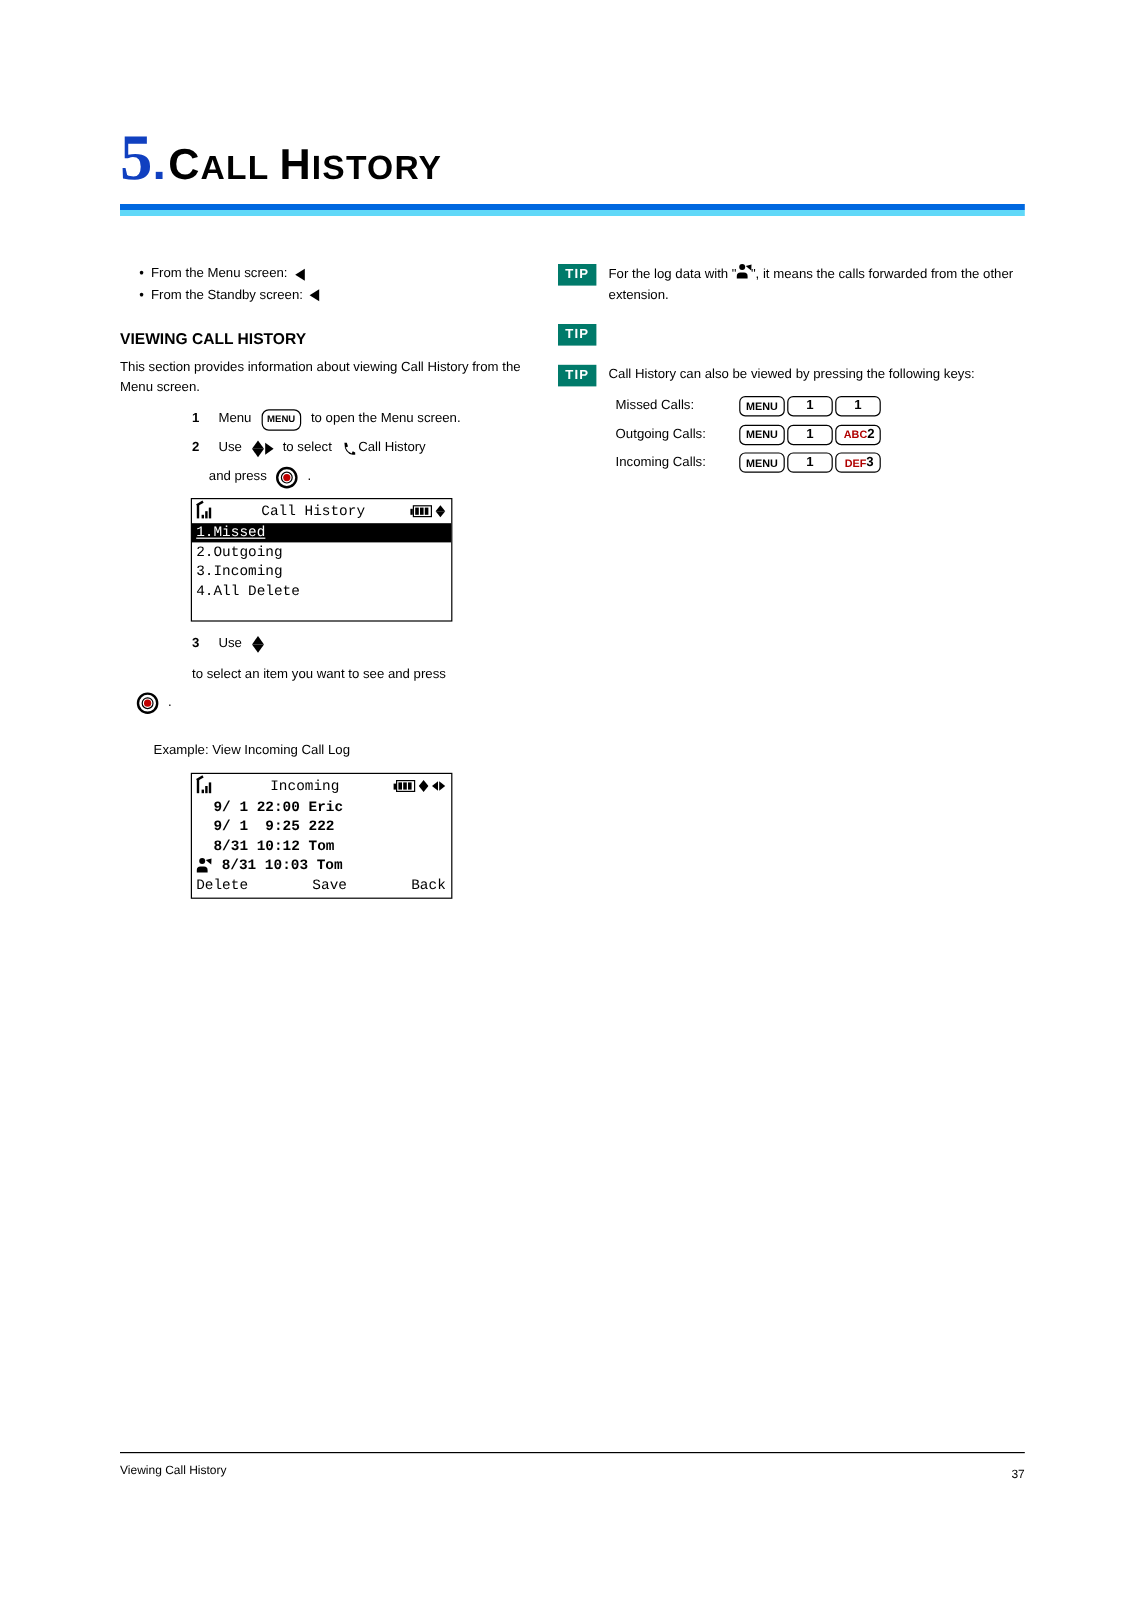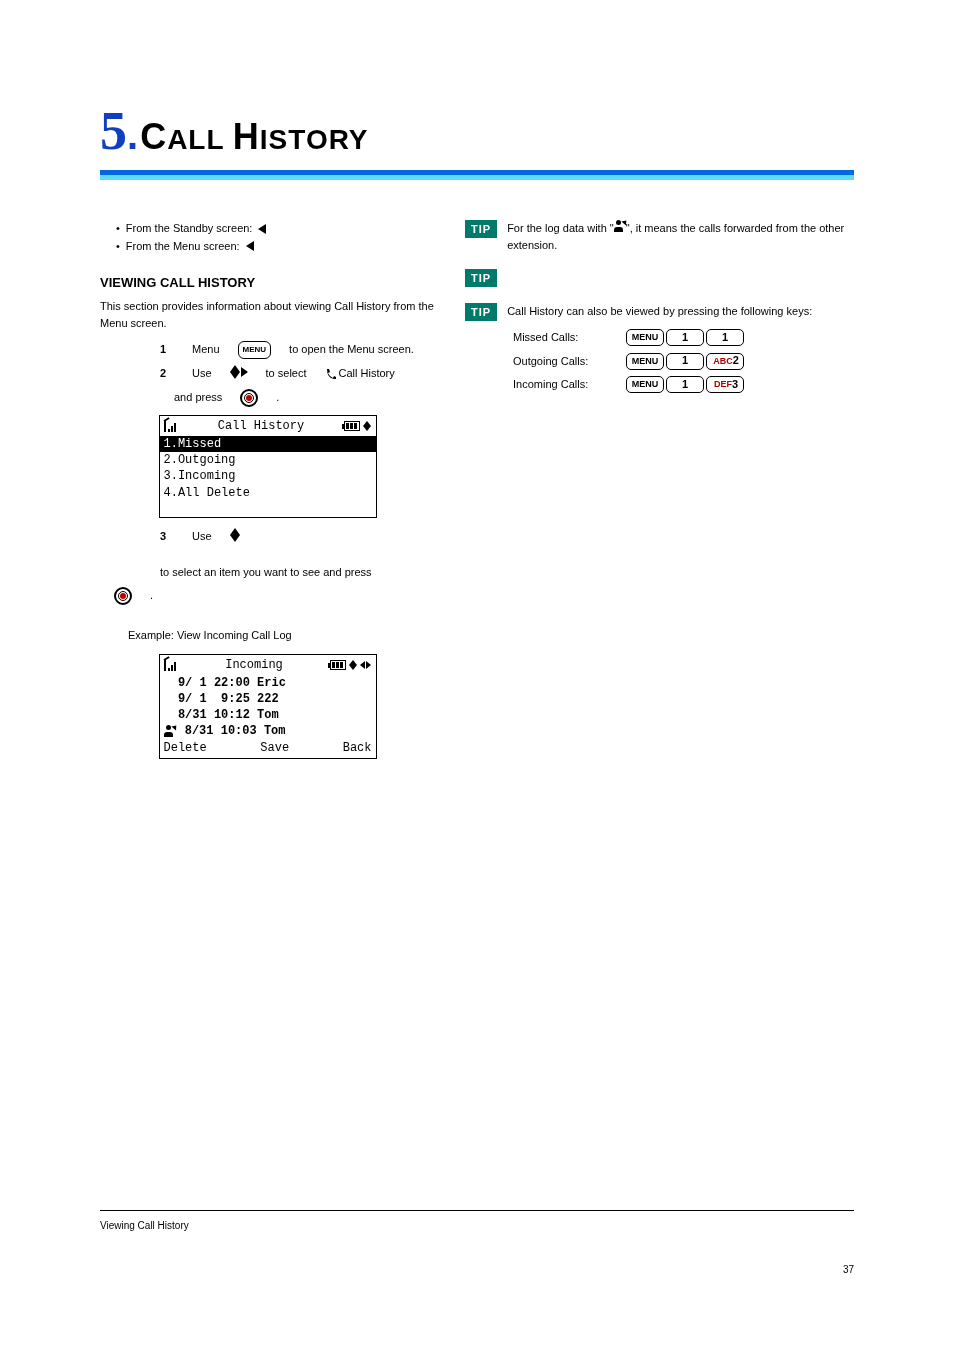--- a/index.html
+++ b/index.html
@@ -84,22 +84,22 @@
     vertical-align: middle;
   }
   .section-head {
     font-size: 13px;
     font-weight: bold;
     margin-top: 20px;
     margin-bottom: 8px;
   }
   .step-row {
     display: flex;
-    align-items: flex-start;
-    gap: 18px;
+    align-items: center;
+    gap: 8px;
     font-size: 11px;
     line-height: 1.6;
     margin-bottom: 6px;
     flex-wrap: wrap;
   }
   .step-num {
     font-weight: bold;
     width: 14px;
   }
   .key-box {
@@ -145,21 +145,21 @@
     line-height: 1.35;
     position: relative;
   }
   .screen-status {
     display:flex;align-items:center;justify-content:space-between;
     padding: 2px 4px;
     border-bottom:0;
   }
   .screen-title { font-weight: normal; }
   .screen-row { padding: 0 4px; white-space: pre; }
-  .screen-row.sel { background:#000;color:#fff; }
+  .screen-row.sel { background:#000;color:#fff;text-decoration:underline; }
   .screen-softkeys { display:flex;justify-content:space-between;padding:0 4px 2px 4px; }
   .sig-icon {
     display:inline-block;width:14px;height:12px;position:relative;
   }
   .sig-icon span{position:absolute;bottom:0;width:2px;background:#000;}
   .sig-icon span:nth-child(1){height:3px;left:4px;}
   .sig-icon span:nth-child(2){height:6px;left:7px;}
   .sig-icon span:nth-child(3){height:9px;left:10px;}
   .sig-icon::before{content:"";position:absolute;left:0;top:0;width:2px;height:12px;background:#000;}
   .sig-icon::after{content:"";position:absolute;left:0;top:0;width:6px;height:2px;background:#000;transform:rotate(-30deg);transform-origin:left;}
@@ -198,21 +198,21 @@
   .person-icon::before{content:"";position:absolute;left:2px;top:0;width:5px;height:5px;border-radius:50%;background:#000;}
   .person-icon::after{content:"";position:absolute;left:0;bottom:0;width:9px;height:5px;border-radius:3px 3px 0 0;background:#000;}
   .person-icon .arr{position:absolute;right:-2px;top:0;width:0;height:0;border-left:3px solid transparent;border-right:3px solid transparent;border-bottom:4px solid #000;transform:rotate(40deg);}
   .footer-line{
     position:absolute;left:100px;right:100px;top:1210px;border-top:1px solid #000;
   }
   .footer-text{
     position:absolute;left:100px;top:1220px;font-size:10px;
   }
   .page-num{
-    position:absolute;right:100px;top:1264px;font-size:10px;
+    position:absolute;right:100px;top:1224px;font-size:10px;
   }
 </style>
 </head>
 <body>
 
 <div class="page">
   <div class="chapter-title">
     <span class="chapter-num">5</span>
     <span class="chapter-dot">.</span>
     <span class="chapter-text">
@@ -221,25 +221,25 @@
   </div>
   <div class="hr-block">
     <div class="hr-blue"></div>
     <div class="hr-cyan"></div>
   </div>
 
   <div class="columns">
 
     <div class="col-left">
       <div class="bullet-row">
+        <span class="bullet-dot">From the Menu screen: </span>
+        <span class="arrow-left-tri"></span>
+      </div>
+      <div class="bullet-row">
         <span class="bullet-dot">From the Standby screen: </span>
-        <span class="arrow-left-tri"></span>
-      </div>
-      <div class="bullet-row">
-        <span class="bullet-dot">From the Menu screen: </span>
         <span class="arrow-left-tri"></span>
       </div>
 
       <div class="section-head">VIEWING CALL HISTORY</div>
       <p class="body-text">This section provides information about viewing Call History from the Menu screen.</p>
 
       <div class="small-indent">
         <div class="step-row">
           <span class="step-num">1</span>
           <span>Menu </span>

